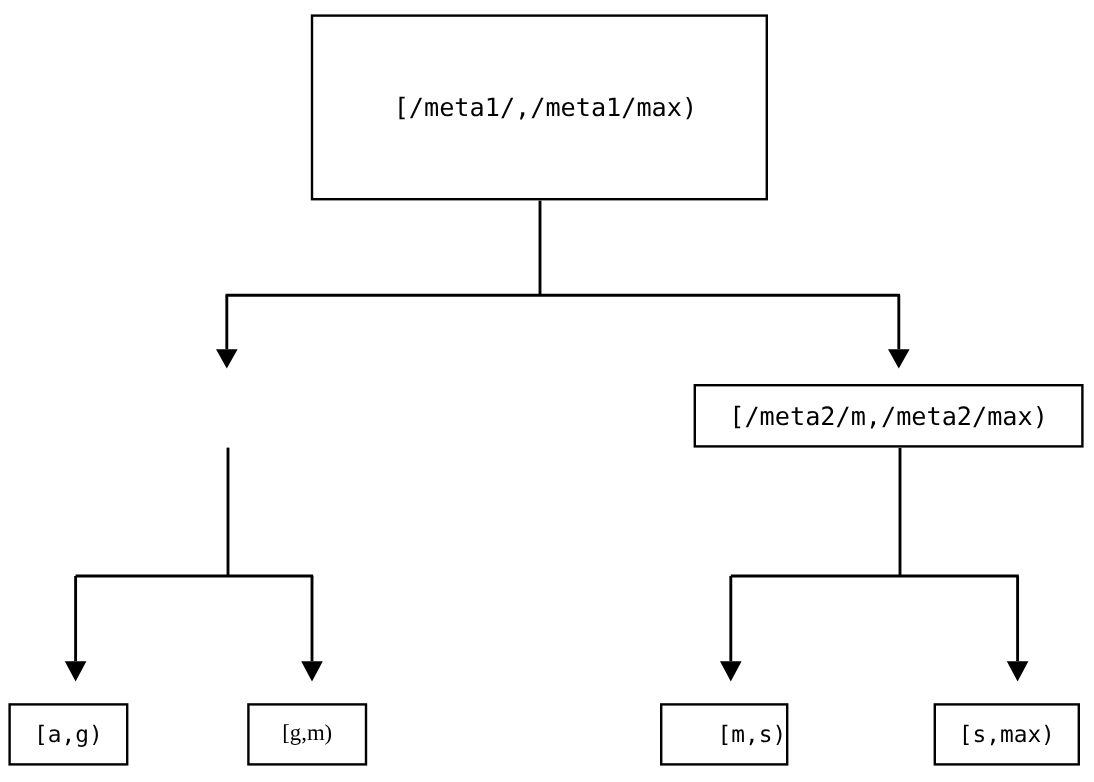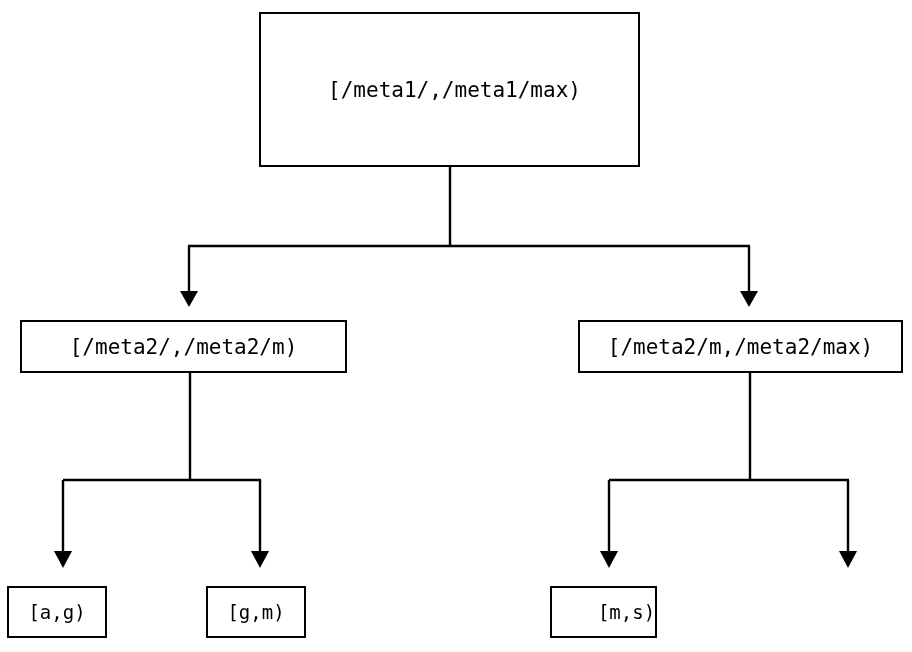--- a/index.html
+++ b/index.html
@@ -42,21 +42,21 @@
   }
   .node-mid-left  { left: 20px;  width: 327px; }
   .node-mid-right { left: 578px; width: 325px; text-align: center; }
   .node-leaf {
     top: 586px;
     height: 52px;
     font-size: 19px;
     text-align: center;
   }
   .leaf-1 { left: 7px;   width: 100px; }
-  .leaf-2 { left: 206px; width: 100px; }
+  .leaf-2 { left: 206px; width: 100px; font-family: Liberation Serif, serif; }
   .leaf-3 { left: 550px; width: 107px; padding-left: 46px; }
   .leaf-4 { left: 778px; width: 122px; }
 
   .edges {
     position: absolute;
     left: 0;
     top: 0;
     width: 912px;
     height: 652px;
     pointer-events: none;
@@ -94,24 +94,24 @@
     <line x1="750" y1="373" x2="750" y2="480"></line>
     <line x1="609" y1="480" x2="849" y2="480"></line>
     <line x1="609" y1="480" x2="609" y2="551"></line>
     <line x1="848" y1="480" x2="848" y2="551"></line>
     <polygon points="600,551 618,551 609,568"></polygon>
     <polygon points="839,551 857,551 848,568"></polygon>
   </svg>
 
   <div class="node node-root">[/meta1/,/meta1/max)</div>
 
-  <div class="node node-mid node-mid-left">[/meta2/,/meta2/m)</div>
 
   <div class="node node-mid node-mid-right">[/meta2/m,/meta2/max)</div>
 
   <div class="node node-leaf leaf-1">[a,g)</div>
 
   <div class="node node-leaf leaf-2">[g,m)</div>
 
   <div class="node node-leaf leaf-3">[m,s)</div>
 
+  <div class="node node-leaf leaf-4">[s,max)</div>
 
 </div>
 
 </body></html>

